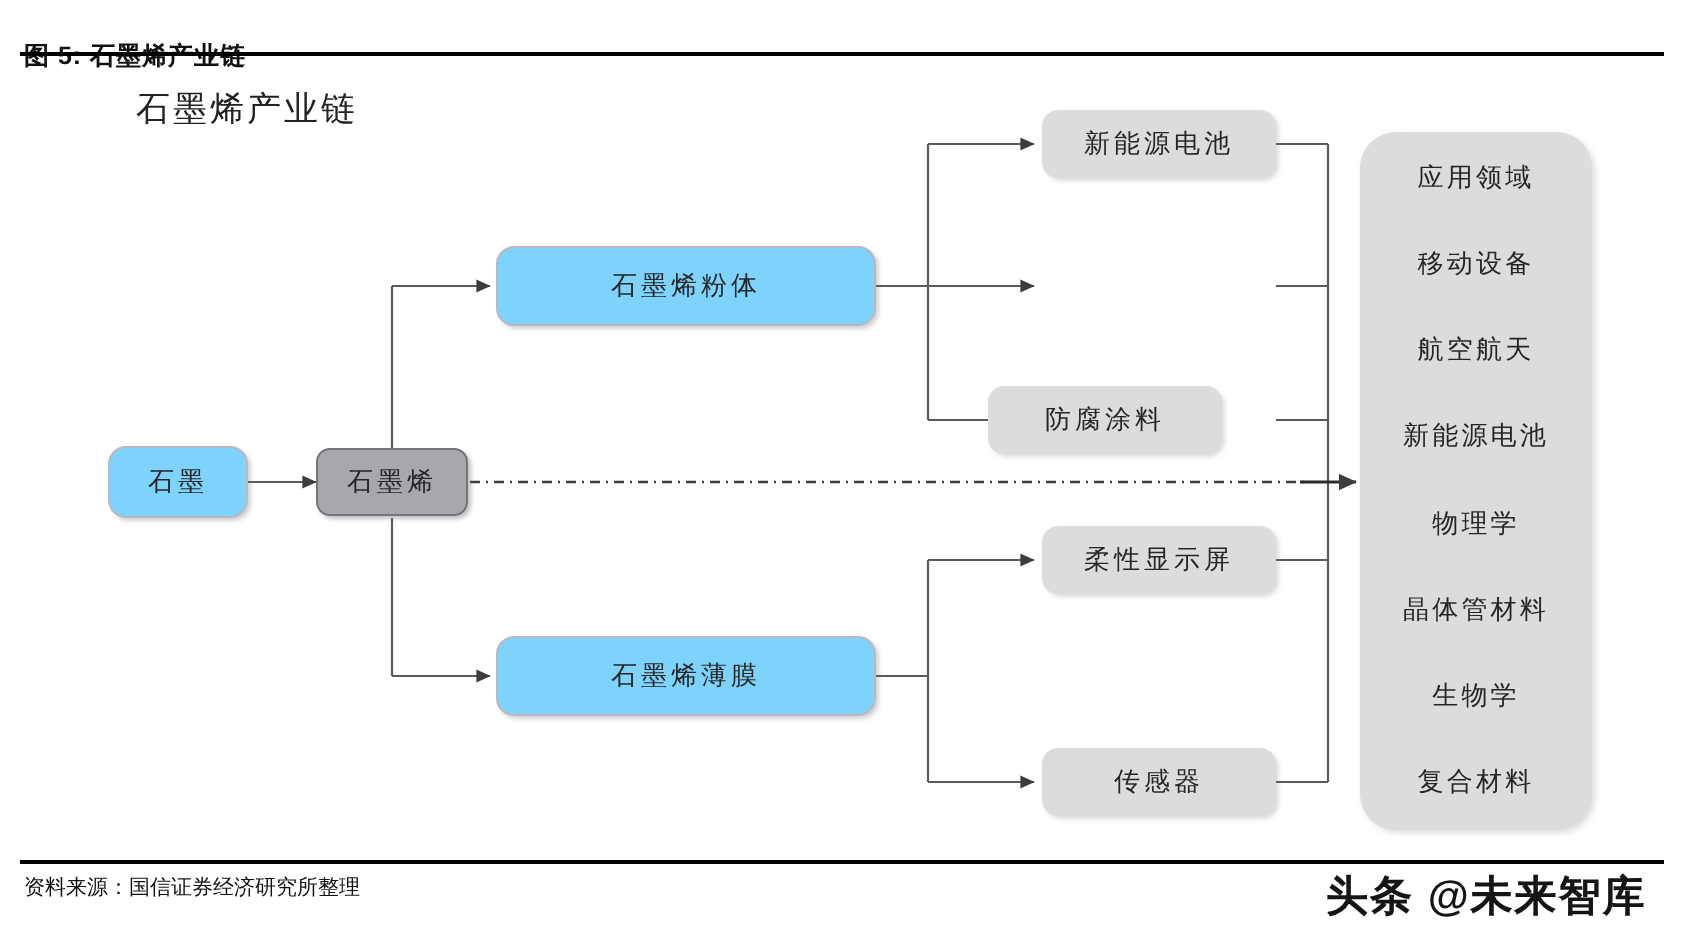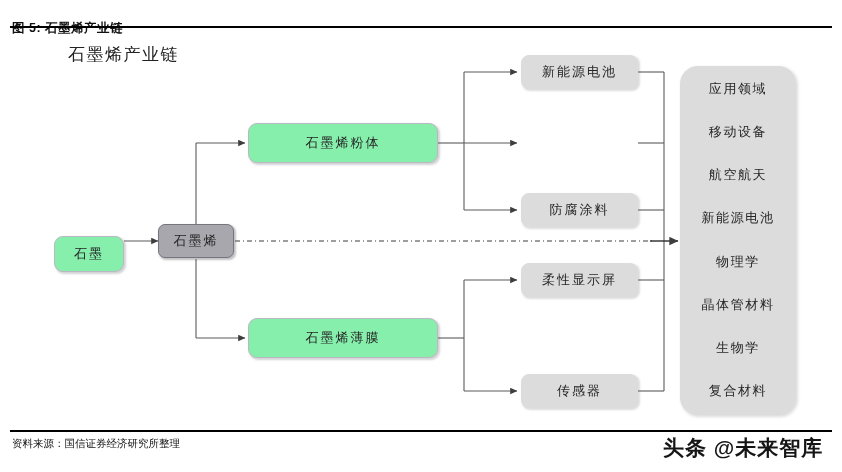--- a/index.html
+++ b/index.html
@@ -44,21 +44,21 @@
   
   .node{
     position:absolute;box-sizing:border-box;
     display:flex;align-items:center;justify-content:center;
     border-radius:9px;
     font-size:13px;letter-spacing:2px;color:#262626;
     white-space:nowrap;
     font-family:"Liberation Serif","DejaVu Serif",serif;
   }
   .node.white{
-    background:#86efac;border:1px solid #b9b9c2;
+    background:#7dd3fc;border:1px solid #b9b9c2;
     box-shadow:1.5px 1.5px 2px rgba(110,110,120,.30);
   }
   .node.gray{
     background:#dcdcdc;border:1px solid #dcdcdc;border-radius:8px;
     box-shadow:1.5px 1.5px 2px rgba(120,120,125,.25);
   }
   .node.dark{
     background:#a7a7ad;border:1px solid #75757c;border-radius:7px;
     box-shadow:1.5px 1.5px 2px rgba(100,100,108,.40);
   }
@@ -133,42 +133,42 @@
         <line x1="638" y1="180" x2="664" y2="180"></line>
         <line x1="638" y1="250" x2="664" y2="250"></line>
         <line x1="638" y1="361" x2="664" y2="361"></line>
         <line x1="664" y1="42" x2="664" y2="361"></line>
       </g>
 
       <line x1="235" y1="211" x2="655" y2="211" stroke="#3d3d3d" stroke-width="1.2" fill="none" stroke-dasharray="5 3 1 3"></line>
       <line x1="650" y1="211" x2="678" y2="211" stroke="#2b2b2b" stroke-width="1.4" fill="none" marker-end="url(#arw)"></line>
     </svg>
 
-    <div class="node white" style="left:54px;top:206px;width:70px;height:36px;">
+    <div class="node white" style="left:54px;top:193px;width:70px;height:36px;">
       <span>石墨</span>
     </div>
 
     <div class="node dark" style="left:158px;top:194px;width:76px;height:34px;">
       <span>石墨烯</span>
     </div>
 
     <div class="node white" style="left:248px;top:93px;width:190px;height:40px;">
       <span>石墨烯粉体</span>
     </div>
 
     <div class="node white" style="left:248px;top:288px;width:190px;height:40px;">
       <span>石墨烯薄膜</span>
     </div>
 
     <div class="node gray" style="left:521px;top:25px;width:117px;height:34px;">
       <span>新能源电池</span>
     </div>
 
 
-    <div class="node gray" style="left:521px;top:163px;width:117px;height:34px;">
+    <div class="node gray" style="left:494px;top:163px;width:117px;height:34px;">
       <span>防腐涂料</span>
     </div>
 
     <div class="node gray" style="left:521px;top:233px;width:117px;height:34px;">
       <span>柔性显示屏</span>
     </div>
 
     <div class="node gray" style="left:521px;top:344px;width:117px;height:34px;">
       <span>传感器</span>
     </div>

